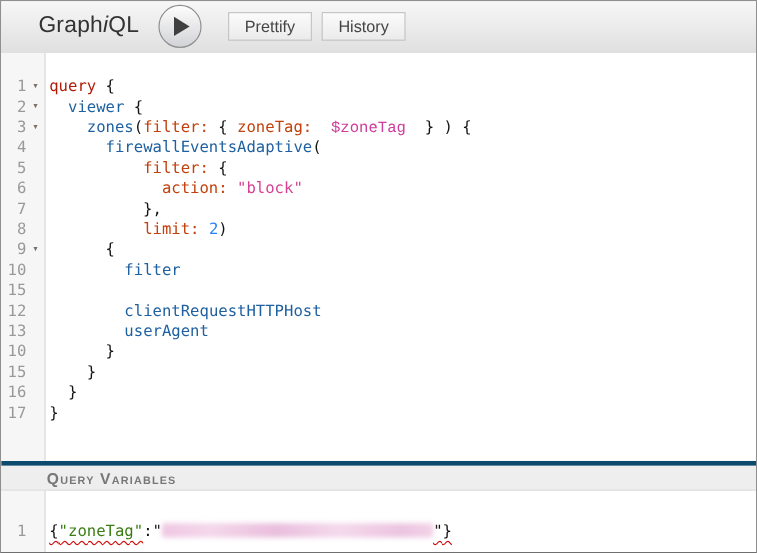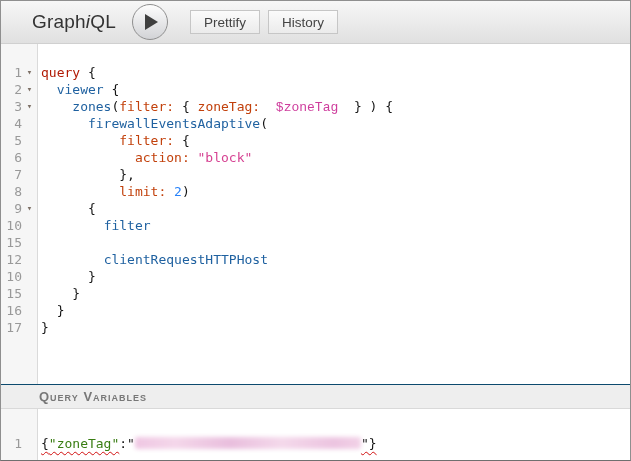--- a/index.html
+++ b/index.html
@@ -49,21 +49,21 @@
   .t-attr{color:#c2410c;}
   .t-var{color:#CE3C9C;font-family:Liberation Mono, monospace;}
   .t-str{color:#D64292;}
   .t-num{color:#2882F9;}
   .t-pun{color:#141414;}
   .t-key{color:#397D13;}
   .err{text-decoration:underline wavy #d20f0f 1px;text-underline-offset:3px;}
   
   .varbar{
     box-sizing:border-box;flex:0 0 25px;height:25px;
-    border-top:1px solid #0c4a6e;border-bottom:1px solid #d9d9d9;
+    border-top:4px solid #0c4a6e;border-bottom:1px solid #d9d9d9;
     background:#eeeeee;display:flex;align-items:center;
   }
   .varbar-title{
     margin-left:38px;font-variant:small-caps;font-weight:bold;
     font-size:13px;letter-spacing:1px;color:#777;
   }
   .vareditor{
     position:relative;flex:1 1 auto;background:#fff;overflow:hidden;
     font-family:"DejaVu Sans Mono",monospace;font-size:13px;
   }
@@ -144,20 +144,25 @@
         <div class="cm-line">
           <span class="ln">15</span>
           <span class="fold"></span>
         </div>
         <div class="cm-line">
           <span class="ln">12</span>
           <span class="fold"></span>
           <span class="code"><span class="t-pun">        </span><span class="t-prop">clientRequestHTTPHost</span></span>
         </div>
         <div class="cm-line">
+          <span class="ln">13</span>
+          <span class="fold"></span>
+          <span class="code"><span class="t-pun">        </span><span class="t-prop">userAgent</span></span>
+        </div>
+        <div class="cm-line">
           <span class="ln">10</span>
           <span class="fold"></span>
           <span class="code"><span class="t-pun">      }</span></span>
         </div>
         <div class="cm-line">
           <span class="ln">15</span>
           <span class="fold"></span>
           <span class="code"><span class="t-pun">    }</span></span>
         </div>
         <div class="cm-line">

